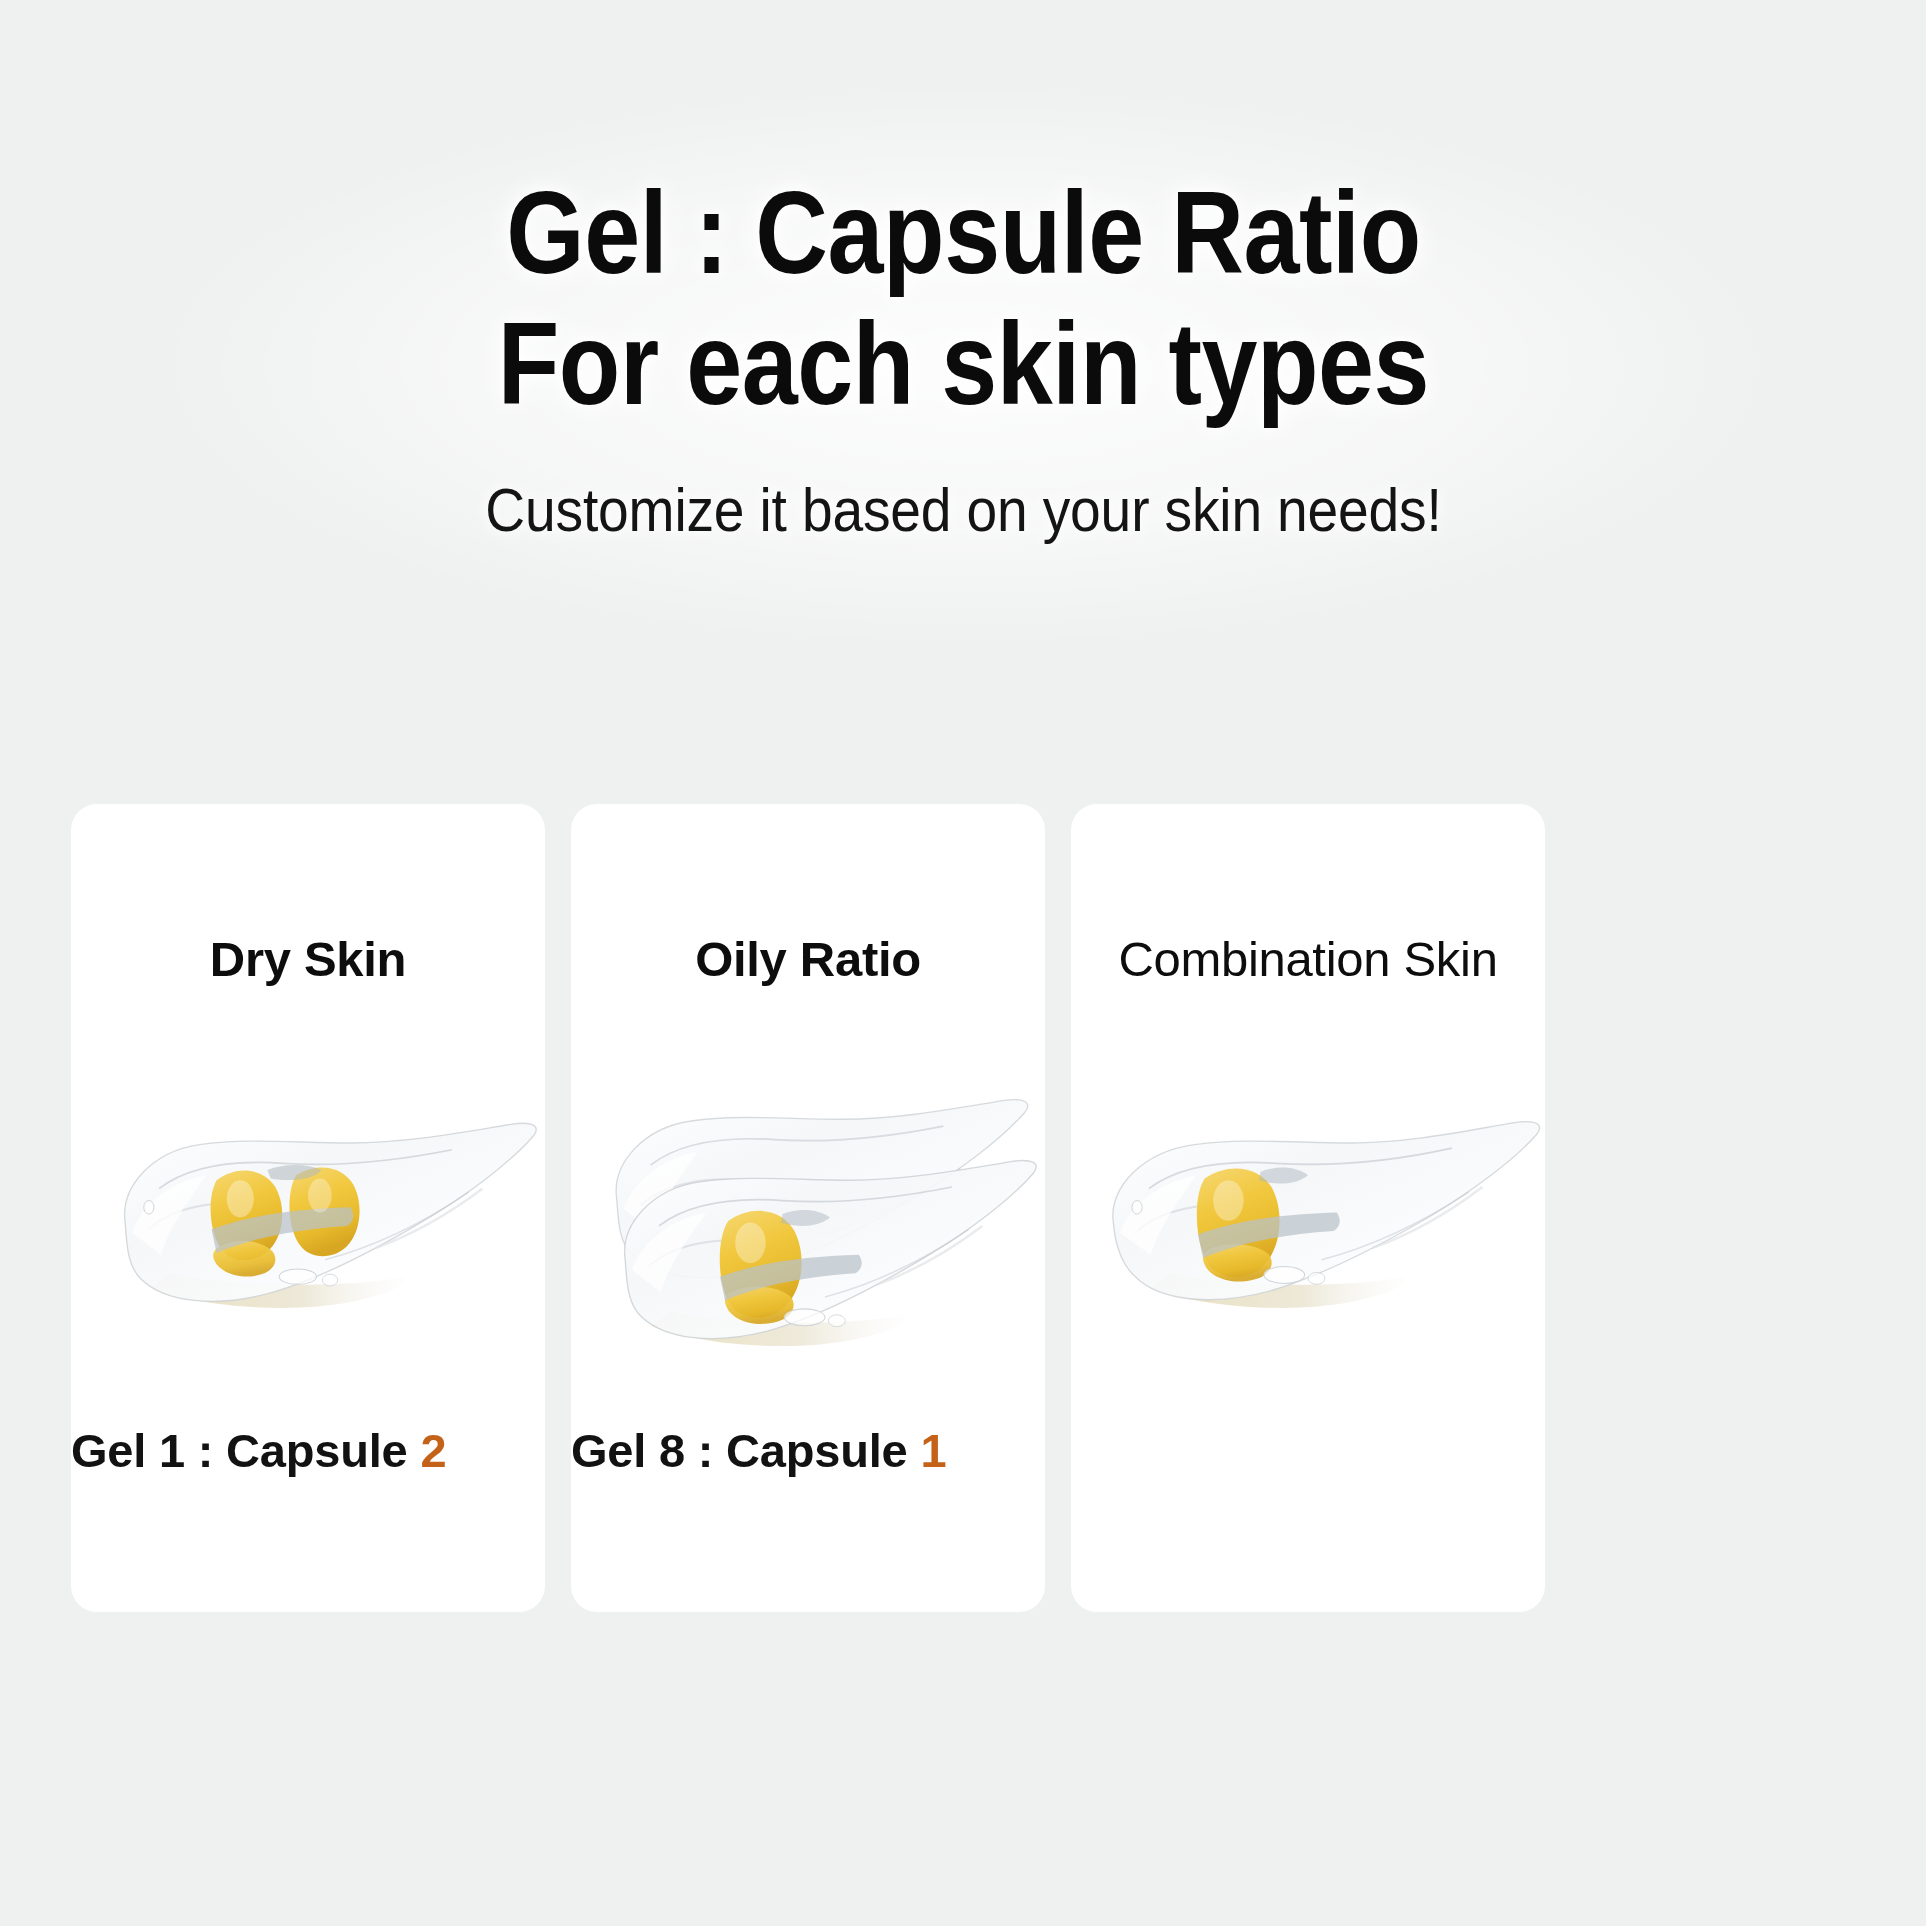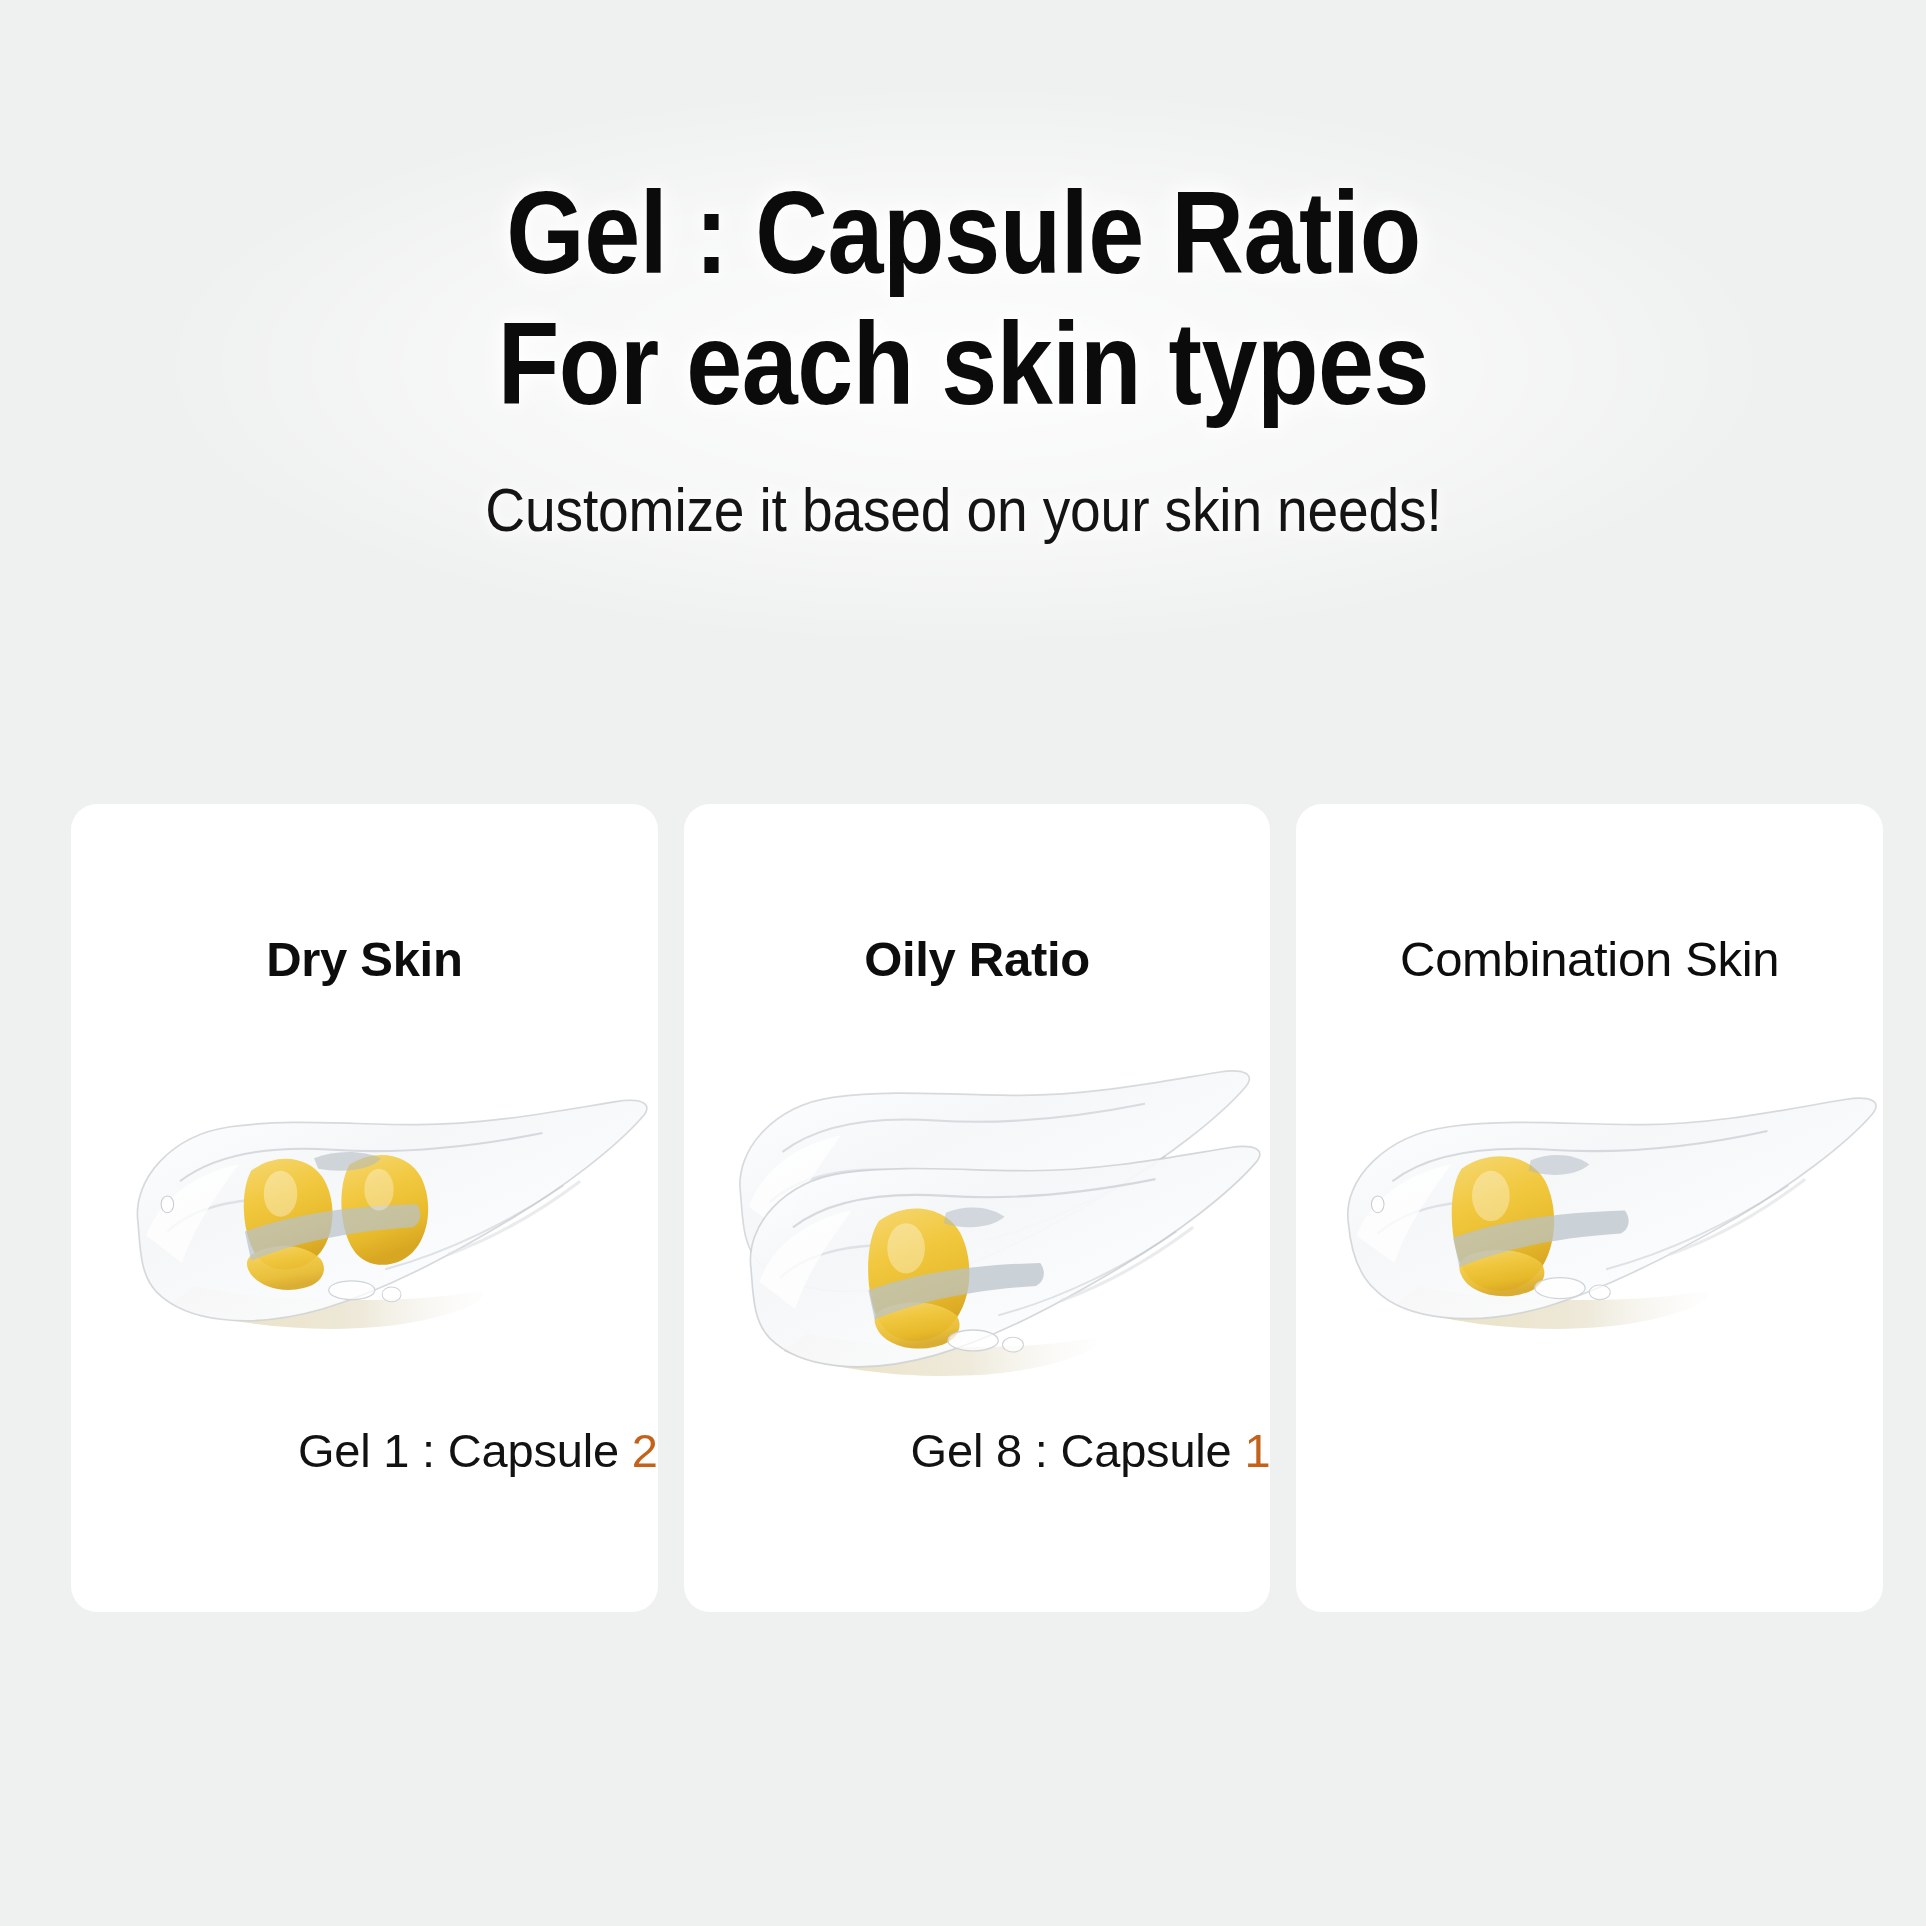--- a/index.html
+++ b/index.html
@@ -79,21 +79,21 @@
        0 0 22px rgba(255,255,255,0.72),
        0 0 36px rgba(255,255,255,0.45);
     white-space: nowrap;
   }
 
   
   #cards {
     position: absolute;
     left: 71px;
     top: 804px;
-    width: 1812px;
+    width: 1474px;
     height: 808px;
     display: flex;
     gap: 26px;
   }
 
   .card {
     flex: 1 1 0;
     background: #ffffff;
     border-radius: 26px;
     position: relative;
@@ -120,23 +120,23 @@
     top: 238px;
     width: 100%;
     height: 356px;
   }
 
   .card-ratio {
     position: absolute;
     left: 0;
     top: 619px;
     width: 100%;
-    text-align: right;
+    text-align: left;
     font-size: 47px;
-    font-weight: 400;
+    font-weight: 700;
     color: #121212;
     letter-spacing: -0.2px;
     white-space: nowrap;
   }
   .accent { color: #c4621a; }
 
   svg { display: block; }
 </style>
 </head>
 <body>

